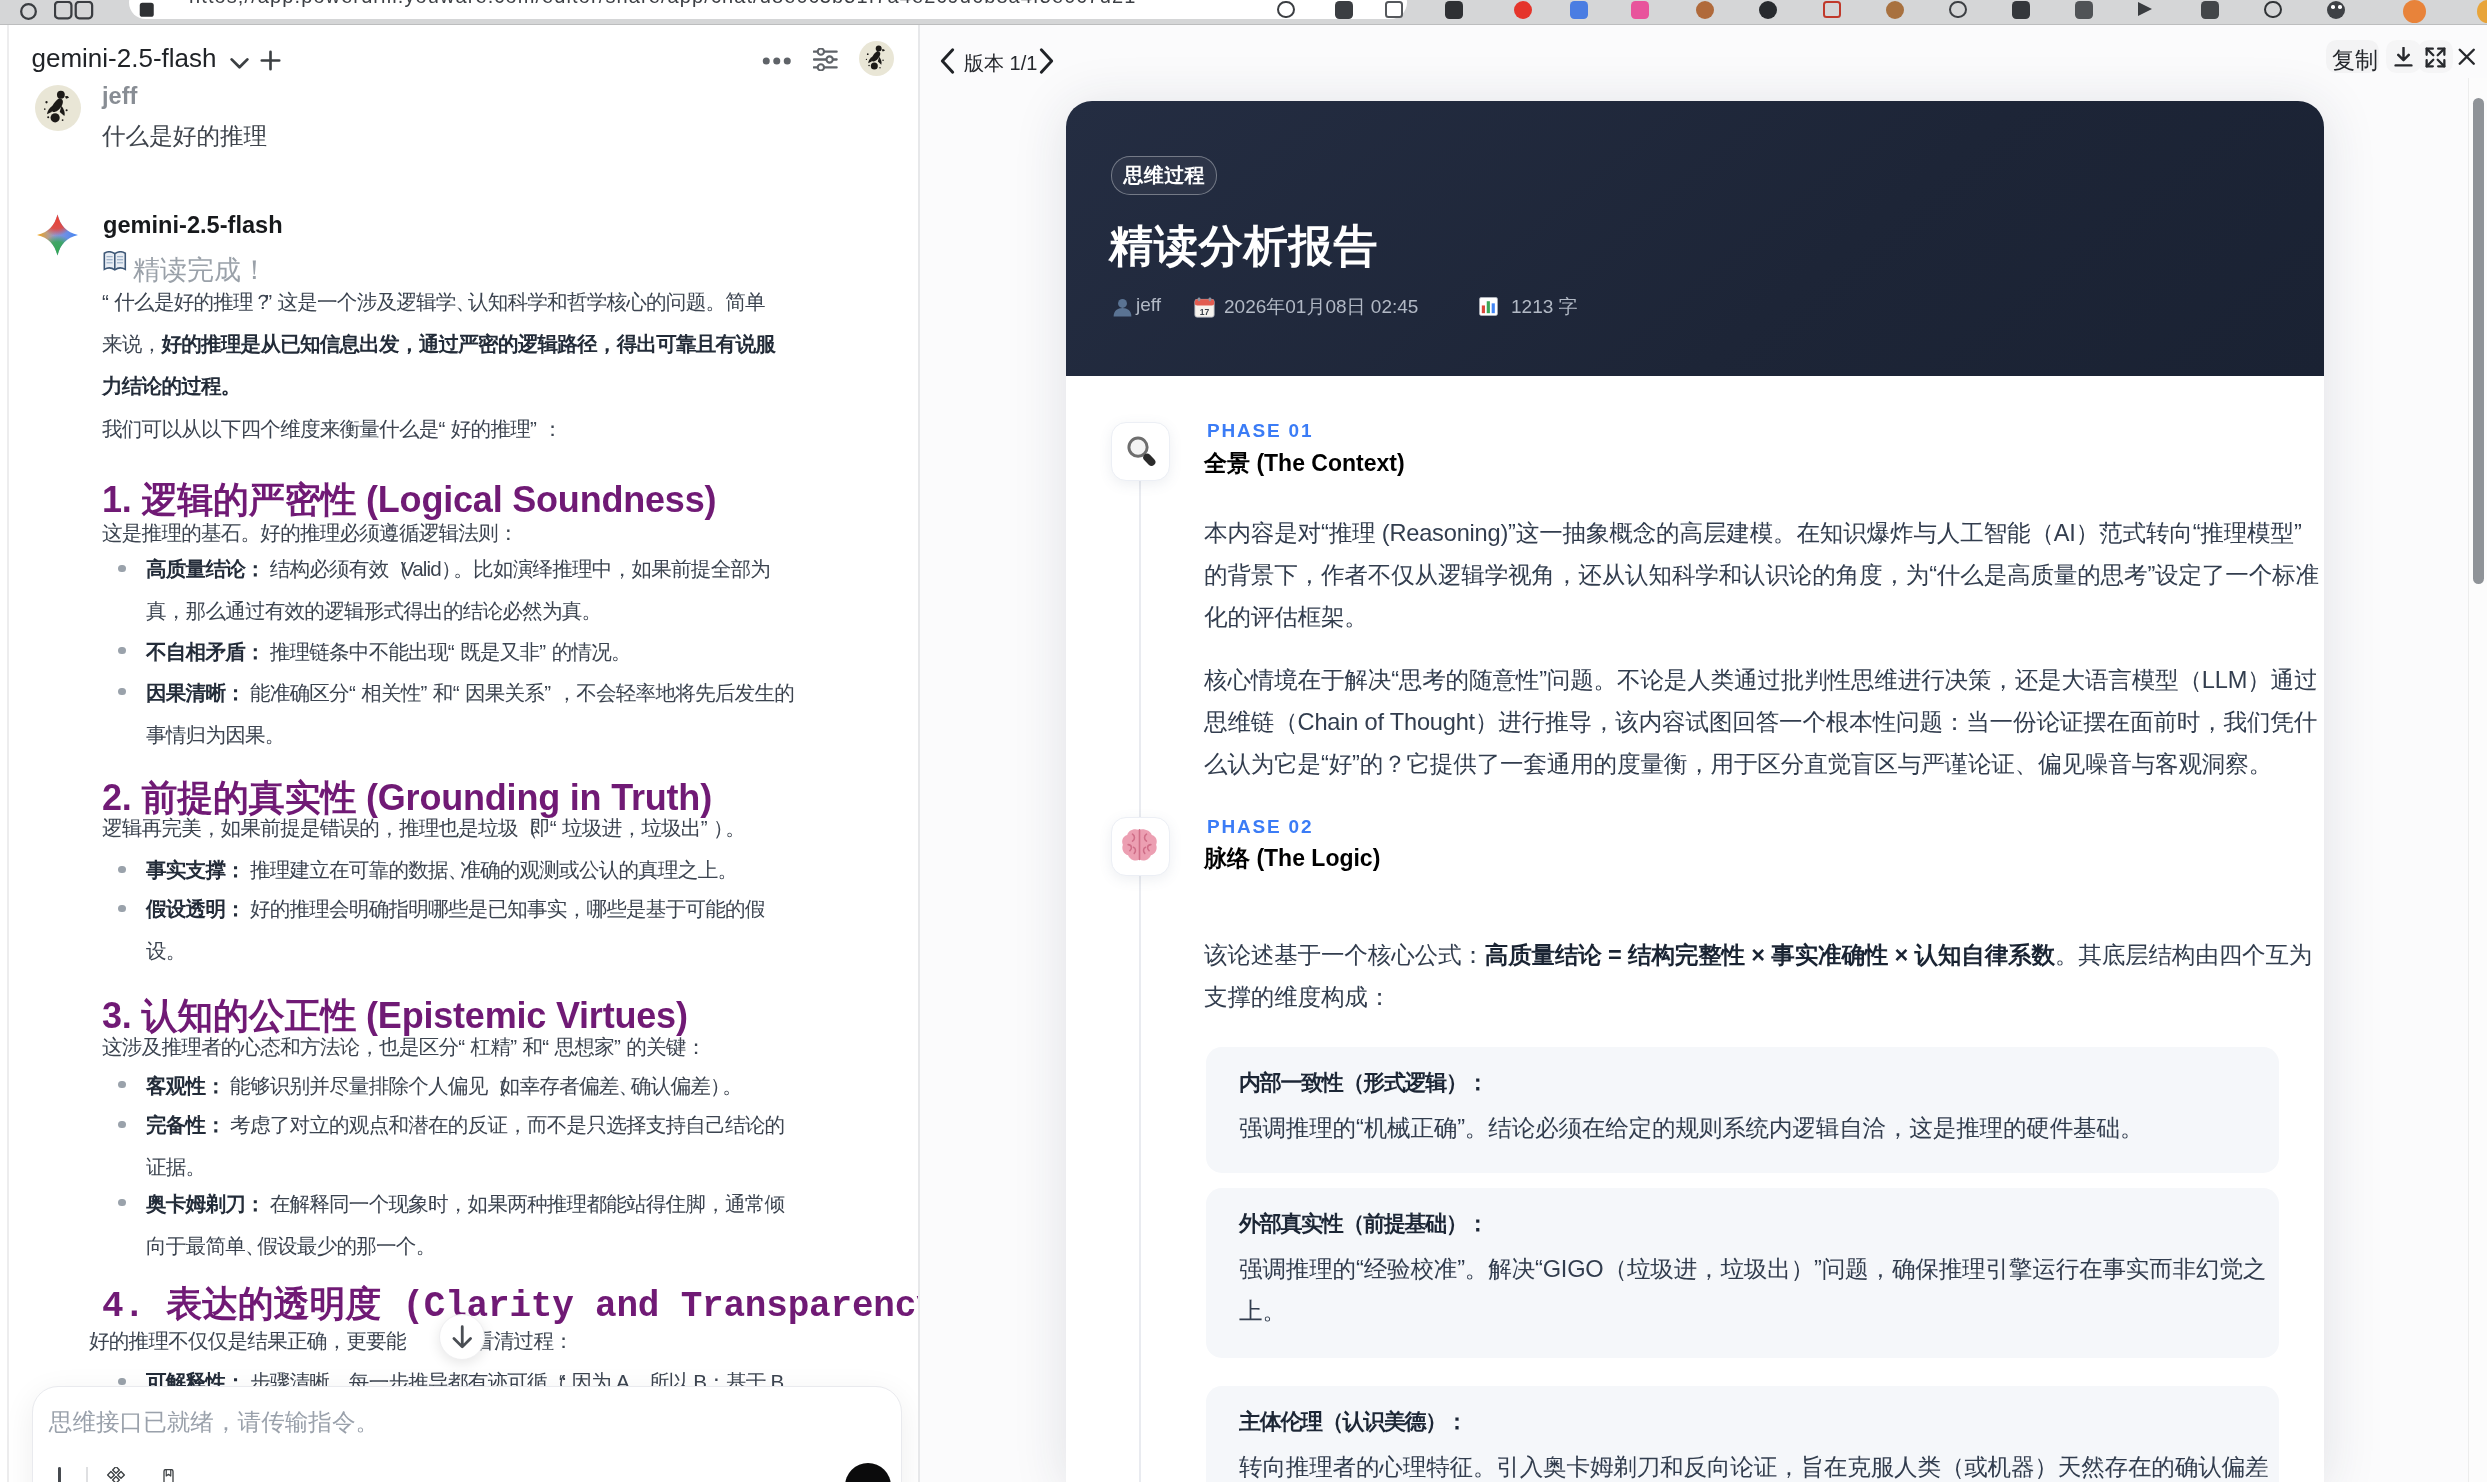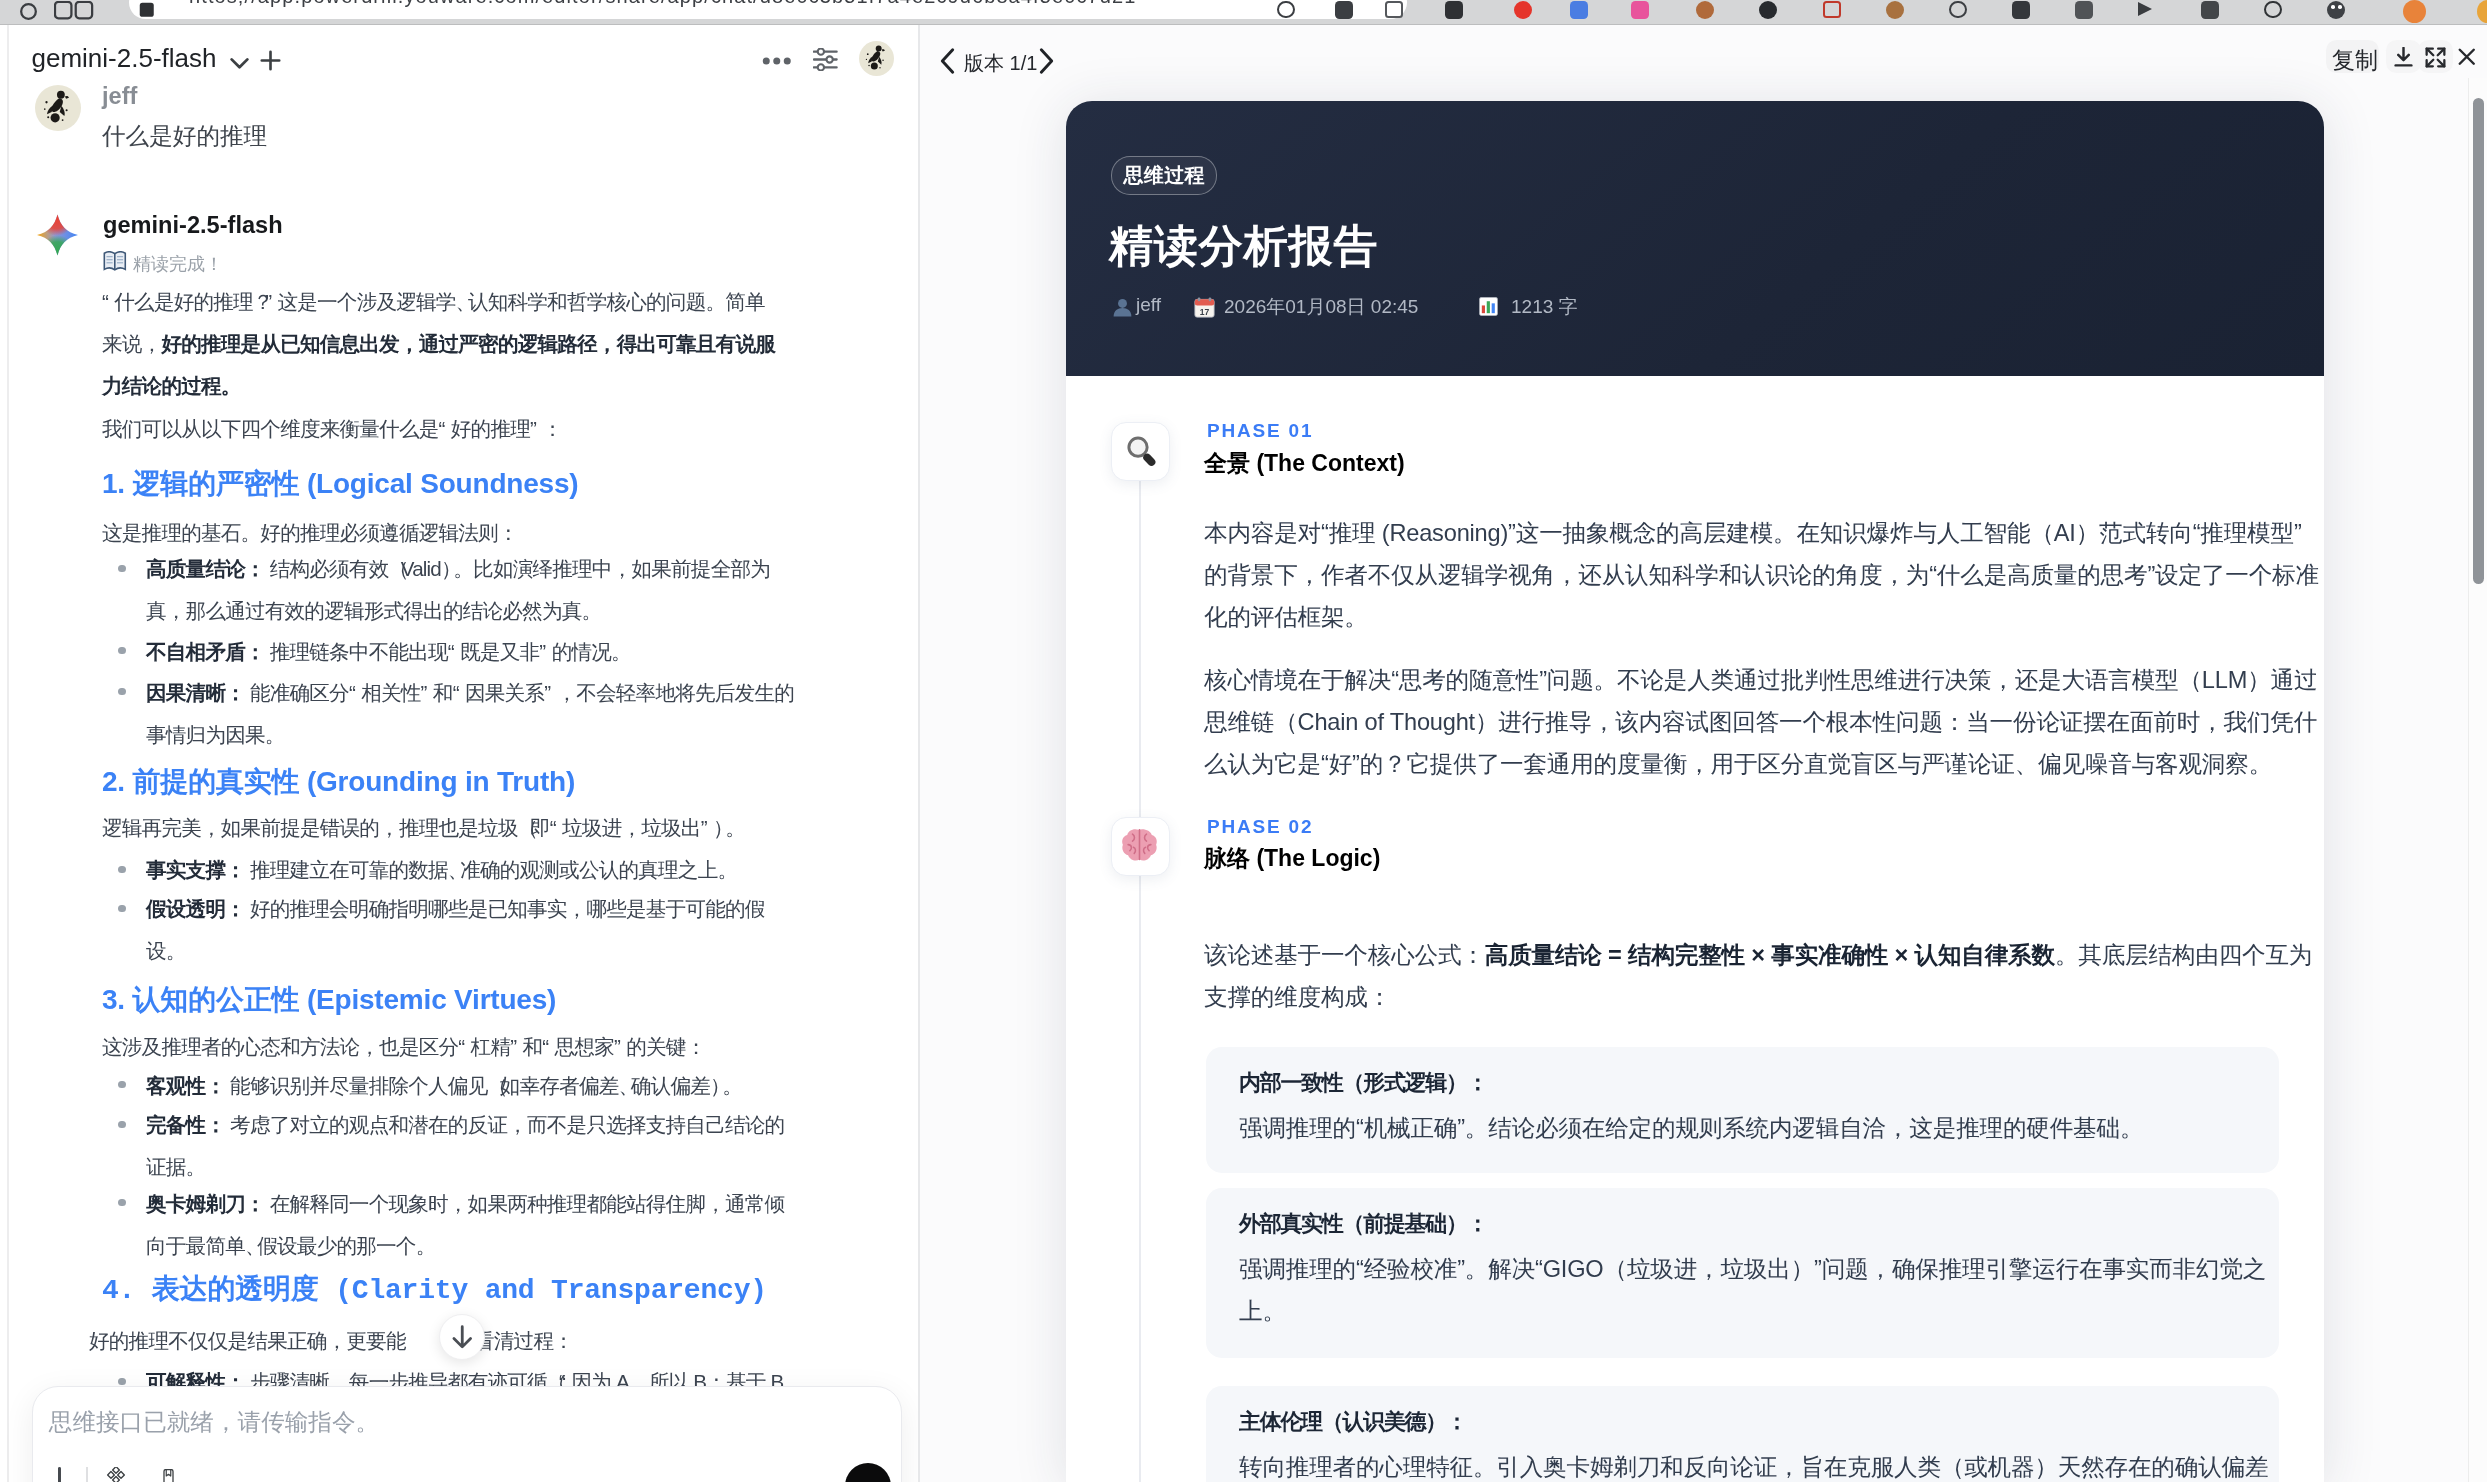--- a/index.html
+++ b/index.html
@@ -17,27 +17,27 @@
 
   
   #left { position:absolute; left:0; top:24.5px; width:918px; height:1458px; background:#fff; overflow:hidden; }
   #leftline { position:absolute; left:7px; top:0; width:1.8px; height:1458px; background:#ededee; }
   #divider { position:absolute; left:918px; top:24.5px; width:1.8px; height:1458px; background:#e7e8ea; }
 
   .hdrname { position:absolute; left:31.5px; top:18.4px; font-size:26px; color:#202327; }
   .msgtext { font-size:23.6px; color:#3e444c; }
   .uname { font-size:23.6px; font-weight:bold; color:#888d94; }
   .aname { font-size:23.6px; font-weight:bold; color:#17191c; }
-  .astat { font-size:18px; color:#9aa1a9; }
+  .astat { font-size:27px; color:#9aa1a9; }
 
   .para { position:absolute; left:102px; width:700px; font-size:20.6px; line-height:42px;
     color:#3c4450; letter-spacing:-0.8px; white-space:nowrap; }
   .para b, .lih b { color:#232c39; }
-  .h3 { position:absolute; left:102px; font-size:28px; line-height:35px; font-weight:bold;
-    color:#3b82f6; white-space:nowrap; letter-spacing:-0.2px;}
+  .h3 { position:absolute; left:102px; font-size:36px; line-height:35px; font-weight:bold;
+    color:#701a75; white-space:nowrap; letter-spacing:-0.2px;margin-top:16px;}
   .lih { position:absolute; left:146px; font-size:20.6px; line-height:42px; color:#3c4450;
     letter-spacing:-0.8px; white-space:nowrap; }
   .q { display:inline-block; width:12.3px; }
   .dot { position:absolute; left:118px; width:7.9px; height:7.9px; border-radius:50%; background:#9aa2ab; }
 
   
   #inputbox { position:absolute; left:32px; top:1361px; width:870px; height:175px;
     background:#fff; border:1.8px solid #e9eaee; border-radius:26px;
     box-shadow:0 8.8px 31.5px rgba(0,0,0,0.07); }
   #placeholder { position:absolute; left:15.8px; top:19px; font-size:23.6px; color:#9aa1ab; }

